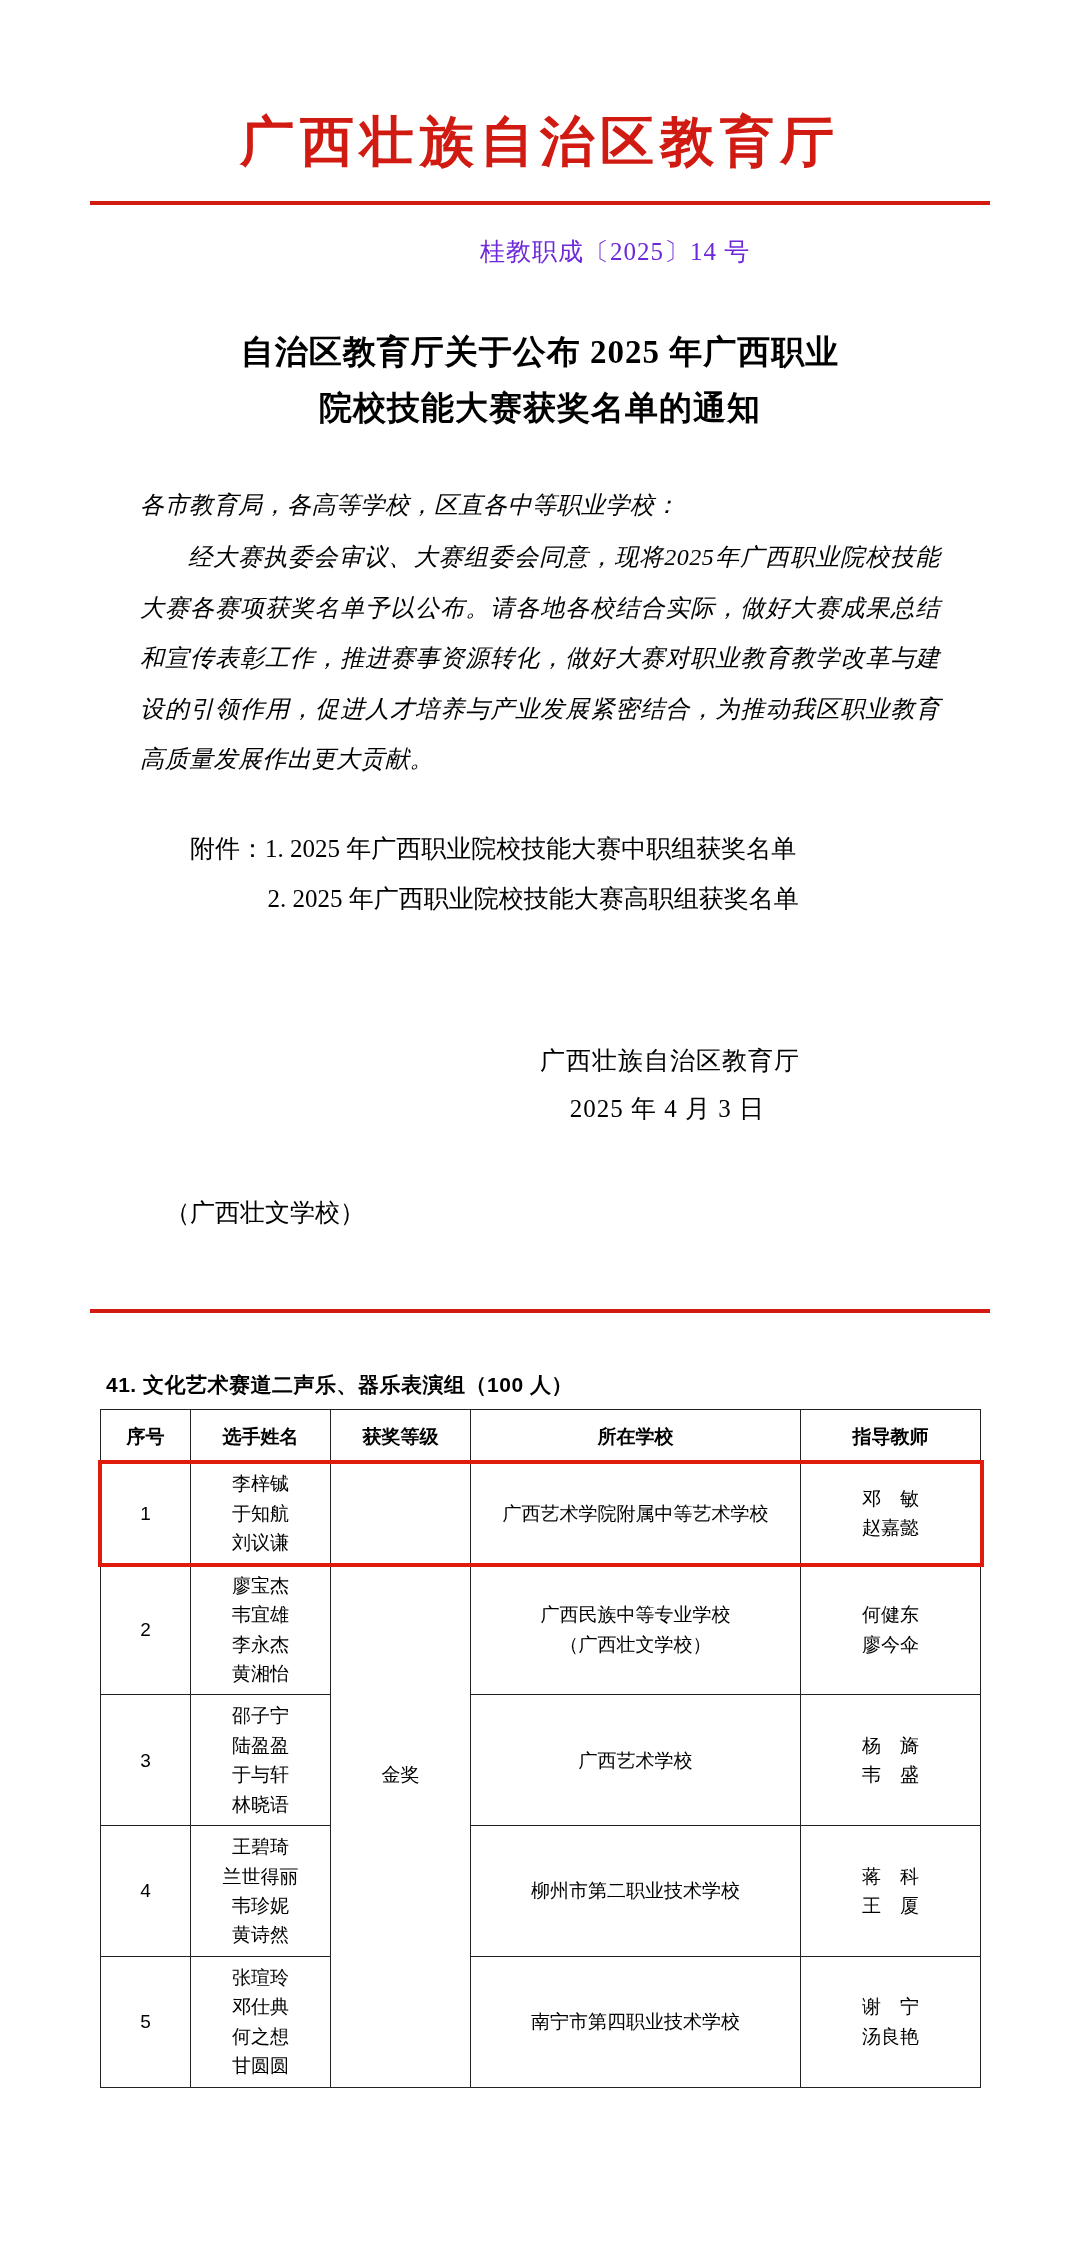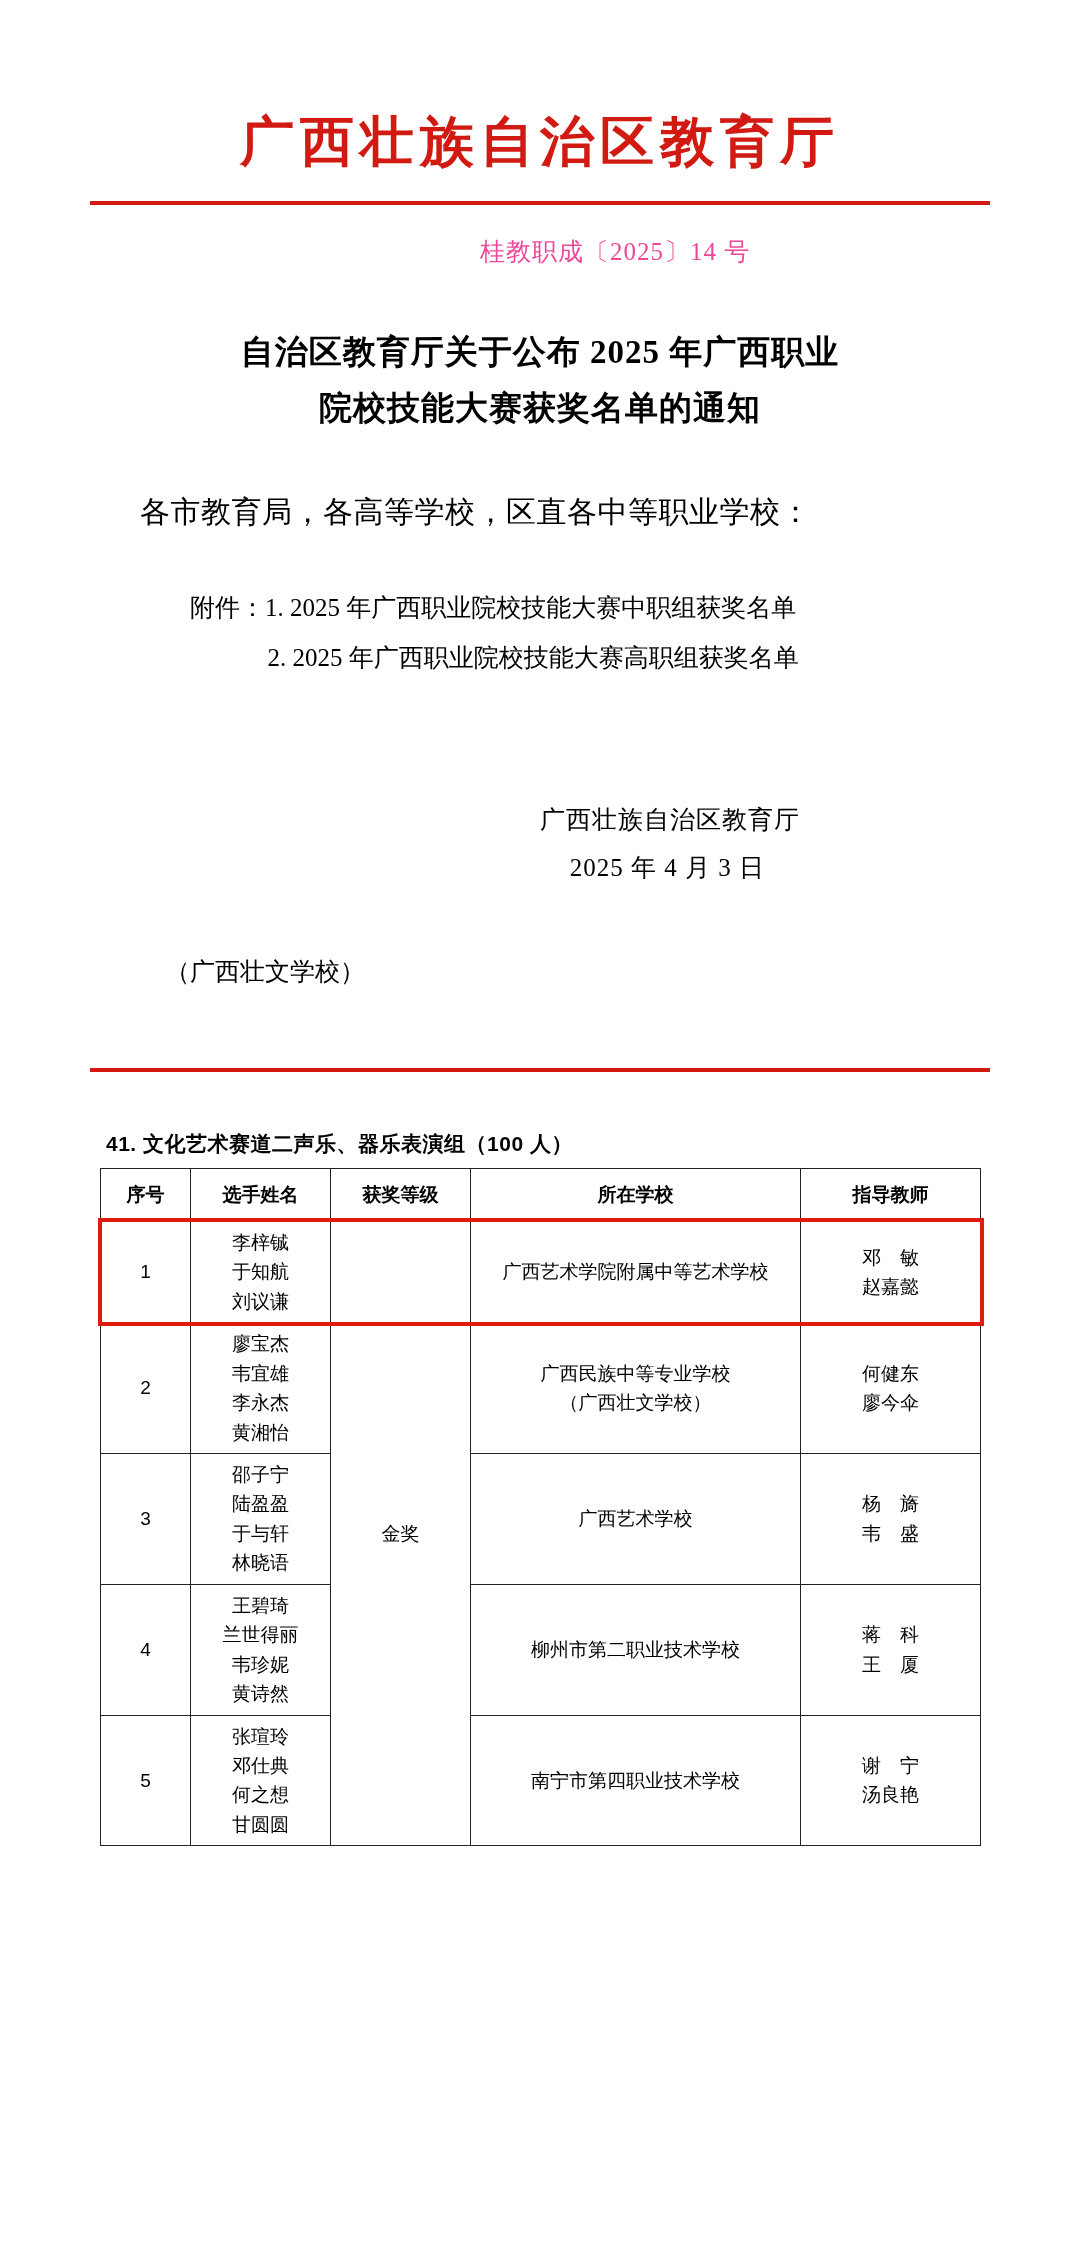--- a/index.html
+++ b/index.html
@@ -41,41 +41,42 @@
     width: 900px;
     height: 4px;
     background: #d01a12;
   }
 
   .doc-number {
     margin-top: 30px;
     text-align: center;
     font-size: 25px;
     letter-spacing: 1px;
-    color: #ec4899;
+    color: #6d28d9;
     padding-left: 150px;
   }
 
   .doc-title {
     margin: 56px auto 0 auto;
     width: 760px;
     text-align: center;
     font-size: 33px;
     font-weight: bold;
     line-height: 1.7;
     letter-spacing: 1px;
   }
 
   .body-text {
     margin: 44px auto 0 auto;
     width: 800px;
-    font-size: 30px;
+    font-size: 24px;
     line-height: 2.1;
     letter-spacing: 0.5px;
     text-align: justify;
+    font-style: italic;
   }
   .body-text p {
     margin: 0 0 2px 0;
   }
   .indent2 { text-indent: 2em; }
 
   .attachments {
     margin: 40px auto 0 auto;
     width: 800px;
     font-size: 25px;
@@ -230,20 +231,21 @@
 
   <div class="doc-number">桂教职成〔2025〕14 号</div>
 
   <div class="doc-title">
     <div>自治区教育厅关于公布 2025 年广西职业</div>
     <div>院校技能大赛获奖名单的通知</div>
   </div>
 
   <div class="body-text">
     <p>各市教育局，各高等学校，区直各中等职业学校：</p>
+    <p class="indent2">经大赛执委会审议、大赛组委会同意，现将2025年广西职业院校技能大赛各赛项获奖名单予以公布。请各地各校结合实际，做好大赛成果总结和宣传表彰工作，推进赛事资源转化，做好大赛对职业教育教学改革与建设的引领作用，促进人才培养与产业发展紧密结合，为推动我区职业教育高质量发展作出更大贡献。</p>
   </div>
 
   <div class="attachments">
     <div class="att-line1">附件：1. 2025 年广西职业院校技能大赛中职组获奖名单</div>
     <div class="att-line2">2. 2025 年广西职业院校技能大赛高职组获奖名单</div>
   </div>
 
   <div class="sign-zone">
     <div class="signer">广西壮族自治区教育厅</div>
     <div class="sign-date">2025 年 4 月 3 日</div>

